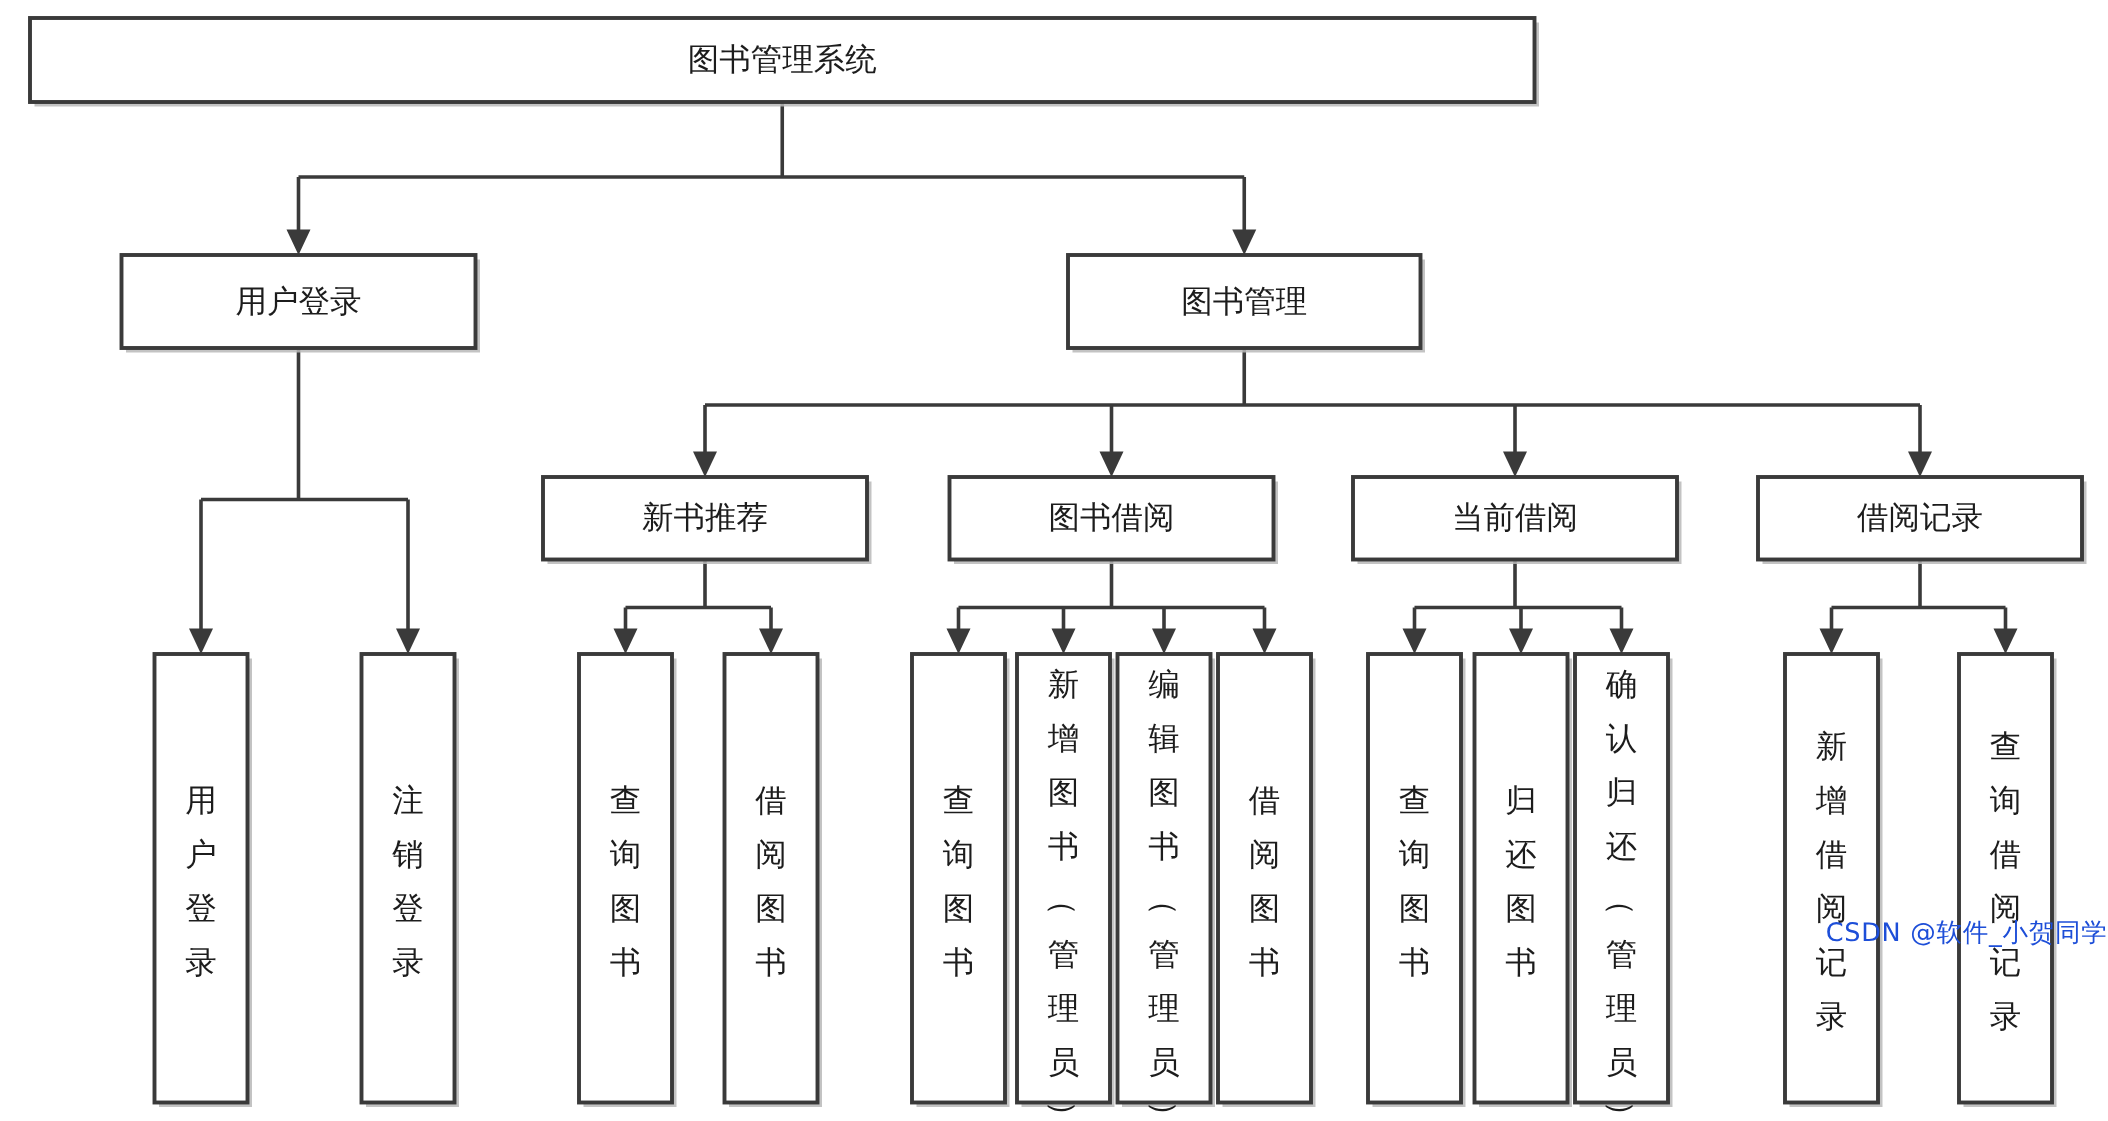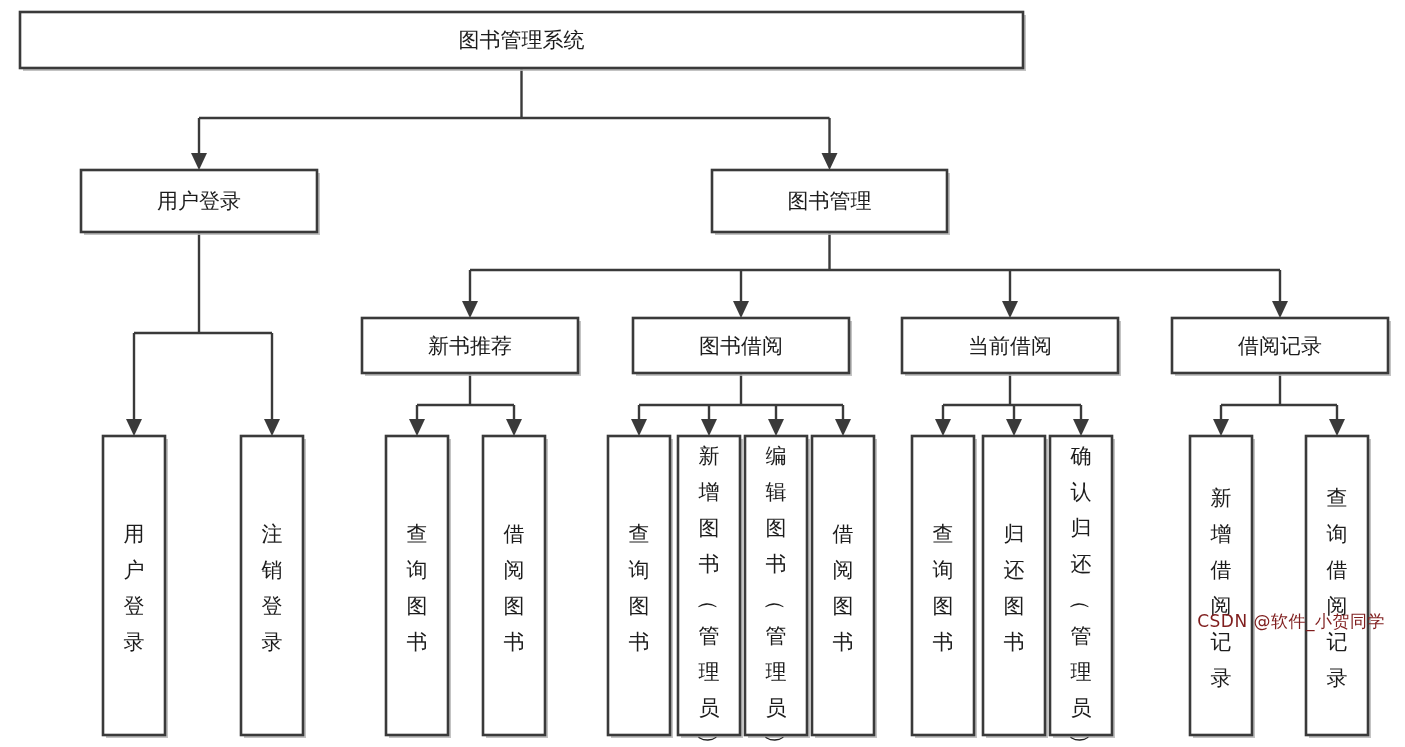--- a/index.html
+++ b/index.html
@@ -53,25 +53,25 @@
     dominant-baseline: middle;
   }
   .node-label-v {
     font-family: "DejaVu Sans", "Liberation Sans", sans-serif;
     font-size: 21px;
     fill: #1c1c1c;
     text-anchor: middle;
   }
   .watermark {
     position: absolute;
-    right: 20px;
+    right: 0;
     bottom: 4px;
     font-family: "DejaVu Sans", "Liberation Sans", sans-serif;
     font-size: 17px;
-    color: #7f1d1d;
+    color: #1d4ed8;
     letter-spacing: 0.5px;
     white-space: nowrap;
     pointer-events: none;
   }
 </style>
 </head>
 <body>
 
 <div id="diagram-root">
 

